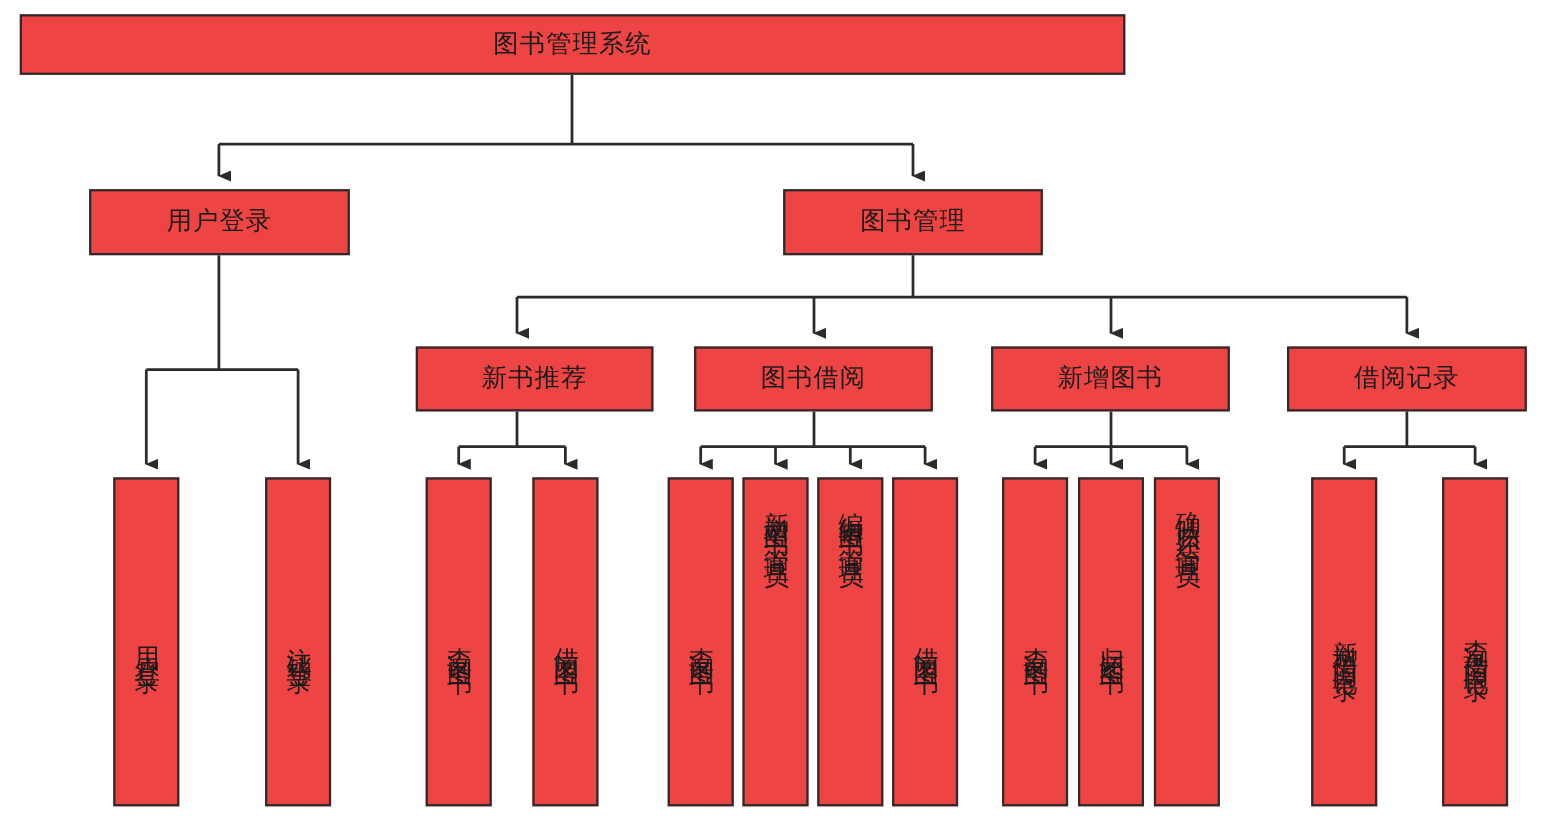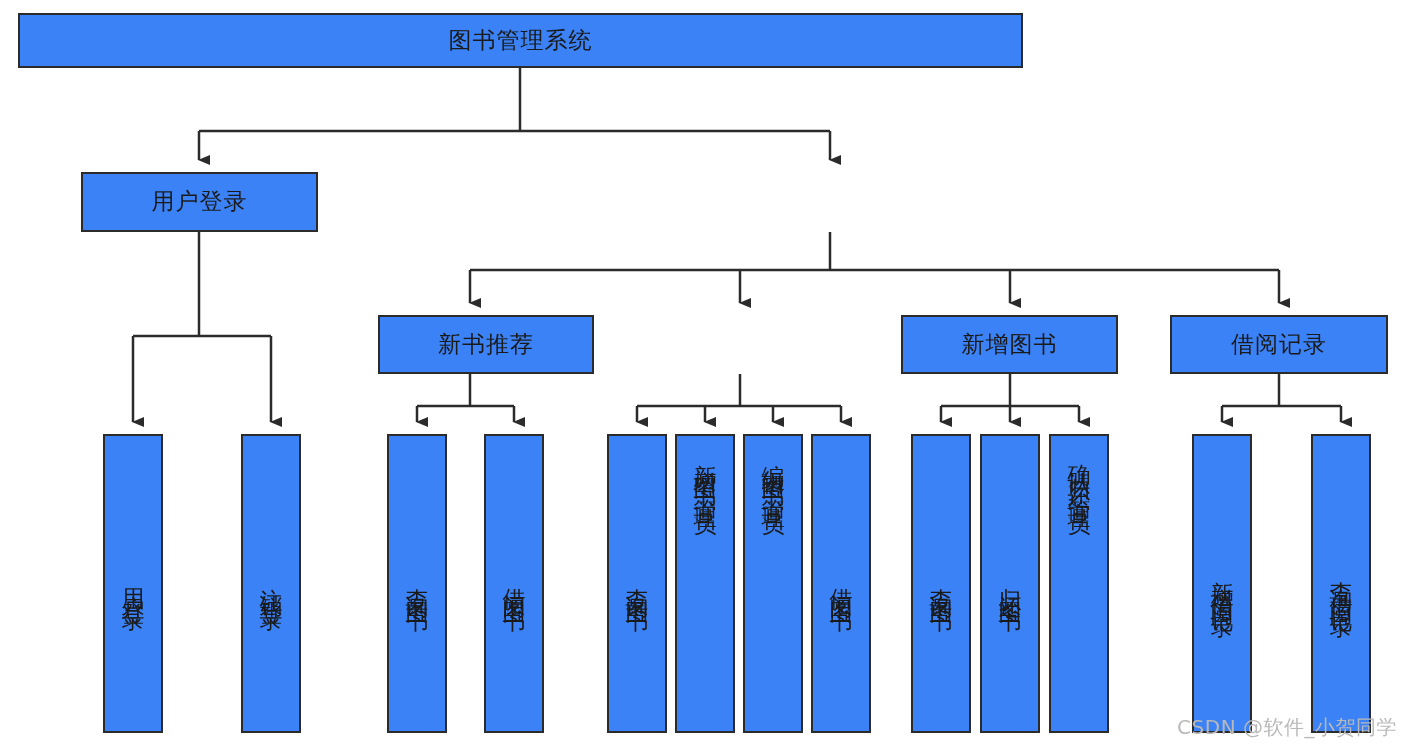--- a/index.html
+++ b/index.html
@@ -1,19 +1,19 @@
 <!DOCTYPE html>
 <html><head>
 <meta charset="utf-8">
 <style>
   html,body{margin:0;padding:0;background:#ffffff;}
   body{width:1405px;height:747px;position:relative;overflow:hidden;
        font-family:"DejaVu Sans","Liberation Sans",sans-serif;}
   #diagram{position:absolute;left:0;top:0;width:1405px;height:747px;}
-  .node{position:absolute;box-sizing:border-box;background:#3b82f6;
+  .node{position:absolute;box-sizing:border-box;background:#ef4444;
         border:2.5px solid #2b2b2b;display:flex;align-items:center;
         justify-content:center;color:#1a1a1a;}
   .node.h{font-size:23px;letter-spacing:1px;line-height:1.2;}
   .node.v{padding:10px 0;align-items:flex-start;}
   .vtext{writing-mode:vertical-rl;text-orientation:upright;
          font-size:23px;letter-spacing:7px;line-height:1.25;
          white-space:nowrap;display:block;margin:0 auto;}
   .vtext.top{align-self:flex-start;}
   #watermark{position:absolute;right:8px;bottom:6px;font-size:20px;
              color:#b9b9b9;white-space:nowrap;letter-spacing:0.5px;
@@ -76,23 +76,29 @@
     </g>
   </svg>
 
   <div class="node h" style="left:18px;top:13px;width:1005px;height:55px;">
     <span>图书管理系统</span>
   </div>
 
   <div class="node h" style="left:81px;top:172px;width:237px;height:60px;">
     <span>用户登录</span>
   </div>
+  <div class="node h" style="left:712px;top:172px;width:236px;height:60px;">
+    <span>图书管理</span>
+  </div>
 
   <div class="node h" style="left:362px;top:315px;width:216px;height:59px;margin-left:16px;">
     <span>新书推荐</span>
+  </div>
+  <div class="node h" style="left:631px;top:315px;width:217px;height:59px;">
+    <span>图书借阅</span>
   </div>
   <div class="node h" style="left:901px;top:315px;width:217px;height:59px;">
     <span>新增图书</span>
   </div>
   <div class="node h" style="left:1170px;top:315px;width:218px;height:59px;justify-content:center;">
     <span>借阅记录</span>
   </div>
 
   <div class="node v" style="left: 103px; top: 434px; width: 60px; height: 299px; align-items: center;">
     <span class="vtext">用户登录</span>
@@ -131,14 +137,13 @@
     <span class="vtext top">确认归还（管理员）</span>
   </div>
 
   <div class="node v" style="left: 1192px; top: 434px; width: 60px; height: 299px; align-items: center;">
     <span class="vtext">新增借阅记录</span>
   </div>
   <div class="node v" style="left: 1311px; top: 434px; width: 60px; height: 299px; align-items: center;">
     <span class="vtext">查询借阅记录</span>
   </div>
 
-  <div id="watermark">CSDN @软件_小贺同学</div>
 </div>
 
 </body></html>

